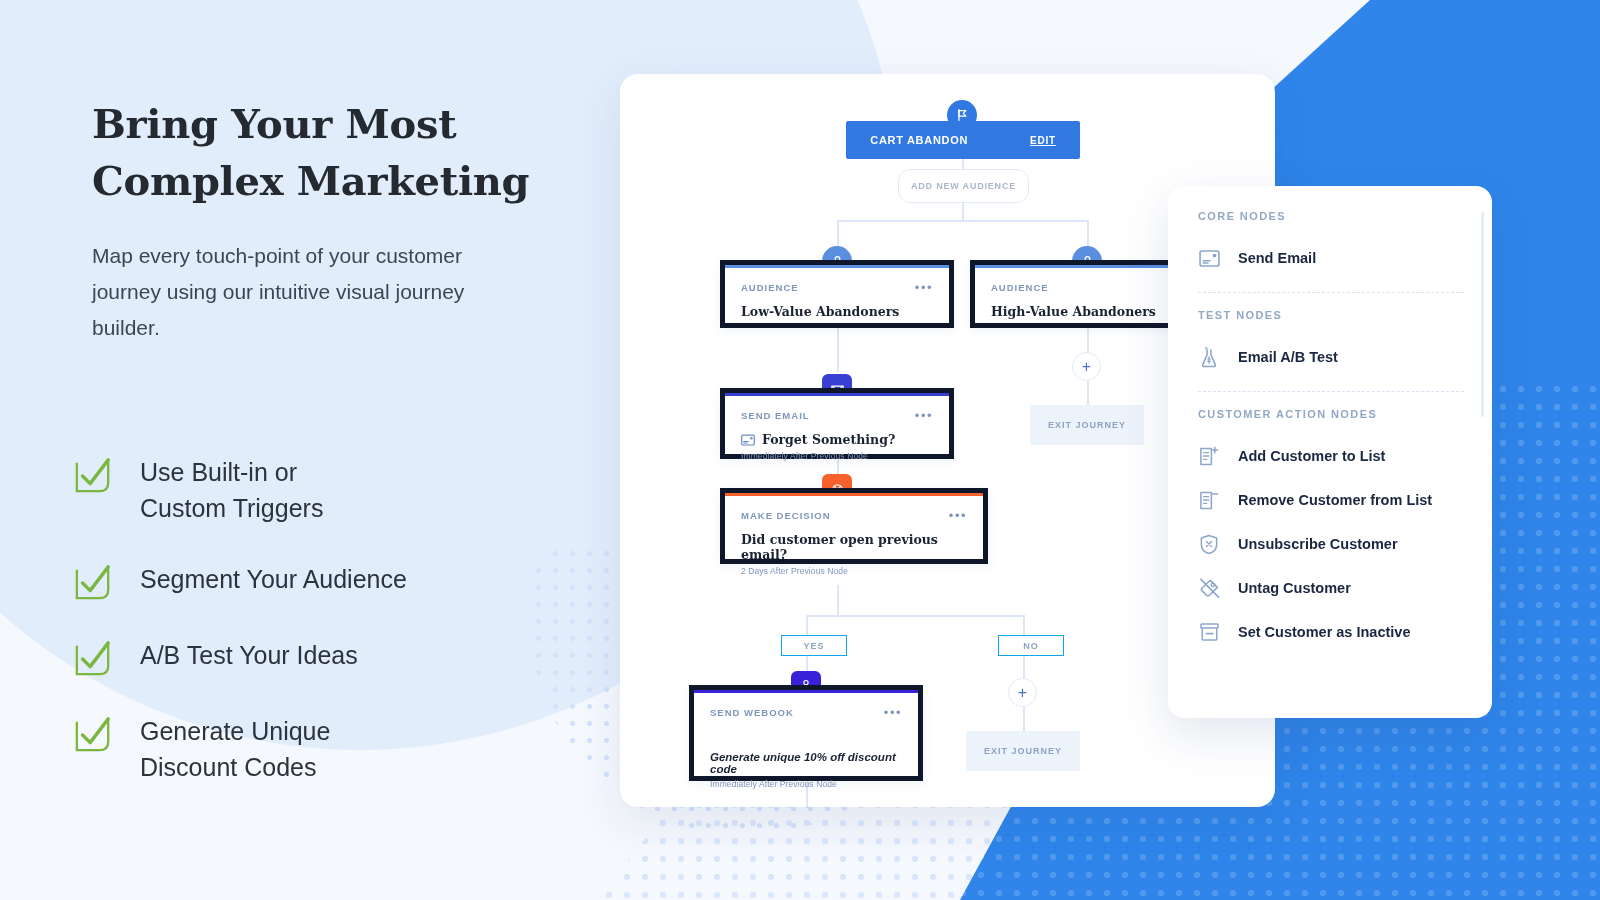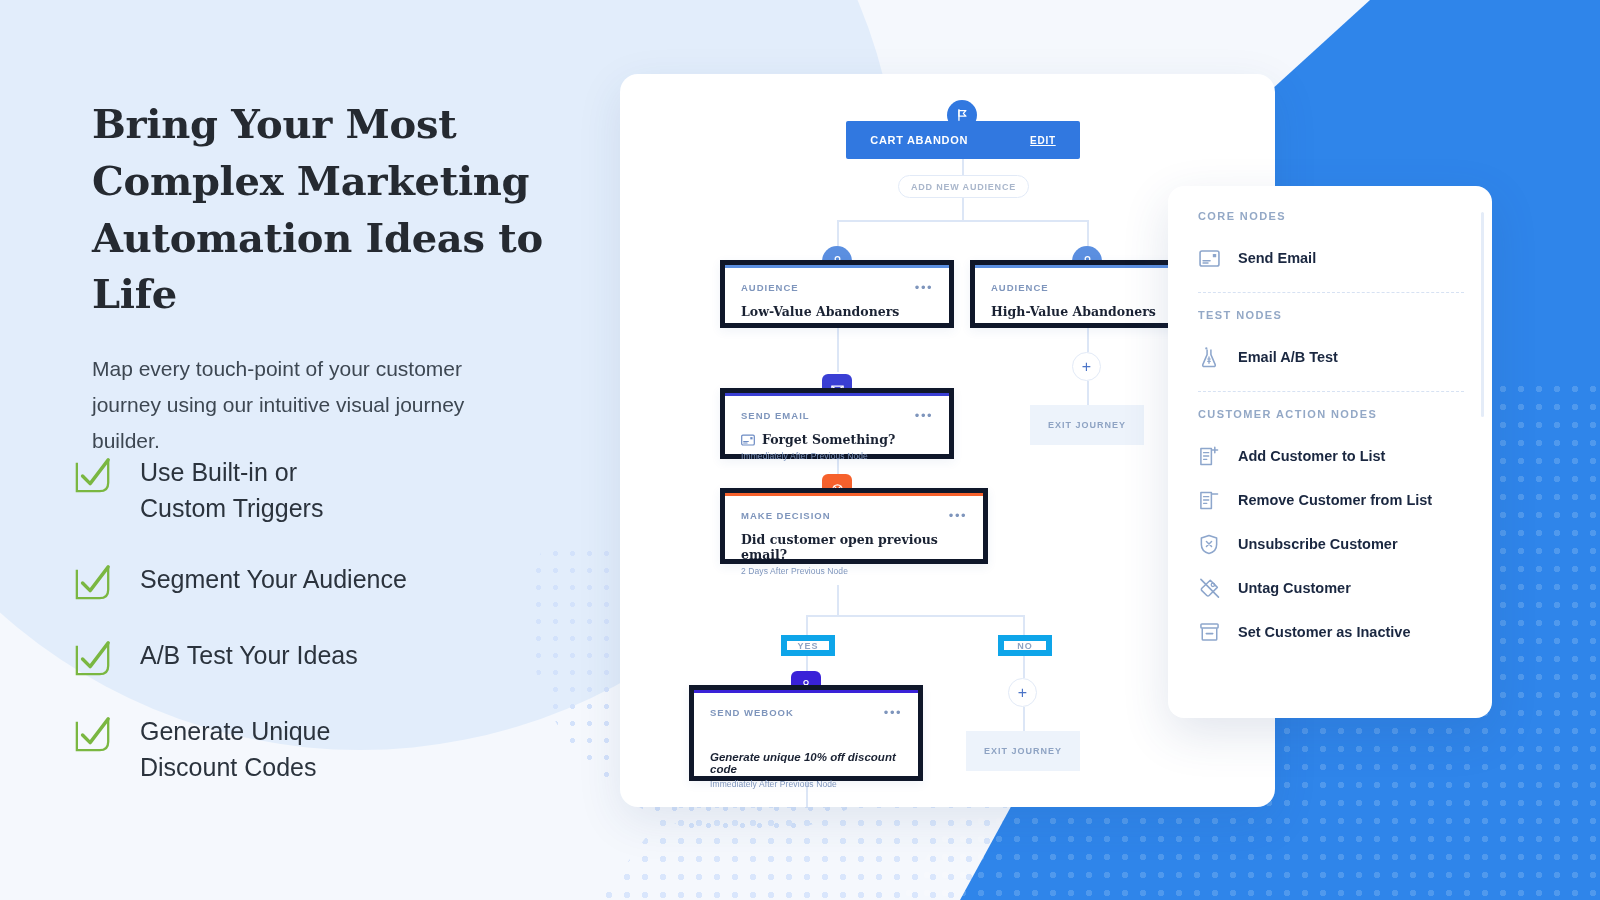--- a/index.html
+++ b/index.html
@@ -99,22 +99,22 @@
     position: absolute; width: 30px; height: 30px; border-radius: 50%;
     display: flex; align-items: center; justify-content: center;
   }
   .badge.flag { left: 327px; top: 26px; background: #3178e0; }
   .badge.person { background: #5b8fe0; }
   .badge.email { background: #3a3fd4; border-radius: 6px 6px 50% 50%; }
   .badge.decision { background: #f6612c; border-radius: 6px 6px 50% 50%; }
   .badge.webhook { background: #3a22d8; border-radius: 6px 6px 50% 50%; }
 
   .pill {
-    position: absolute; left: 278px; top: 101px;
-    width: 131px; height: 23px;
+    position: absolute; left: 278px; top: 95px;
+    width: 131px; height: 34px;
     border: 1px solid #e2eaf7; border-radius: 12px;
     background: #fff;
     display: flex; align-items: center; justify-content: center;
     color: #a9b6cb; font-size: 9px; font-weight: bold; letter-spacing: 0.8px;
   }
 
   
   .node {
     position: absolute; background: #fff;
     border: 5px solid #0f172a;
@@ -127,22 +127,22 @@
   .dots { color: #7e95bc; font-size: 13px; letter-spacing: 1.5px; line-height: 1; }
   .node-title {
     margin-top: 10px; font-family: "DejaVu Serif", serif; font-weight: bold;
     font-size: 12.5px; color: #1a2233;
     display: flex; align-items: center; gap: 7px;
   }
   .node-title.ital { font-family: "Liberation Sans", sans-serif; font-style: italic; font-size: 11.5px; margin-top: 32px; }
   .node-sub { margin-top: 4px; font-size: 8.5px; font-weight: normal; color: #7e95bc; letter-spacing: 0.1px; }
 
   .branch-label {
-    position: absolute; width: 54px; height: 21px;
-    border: 6px solid #0ea5e9; background: #fff;
+    position: absolute; width: 66px; height: 21px;
+    border: 1px solid #0ea5e9; background: #fff;
     display: flex; align-items: center; justify-content: center;
     color: #8ea3c3; font-size: 9px; font-weight: bold; letter-spacing: 1px;
   }
   .plus-btn {
     position: absolute; width: 29px; height: 29px; border-radius: 50%;
     border: 1px solid #e2eaf7; background: #fff;
     display: flex; align-items: center; justify-content: center;
     color: #4b74c7; font-size: 16px; line-height: 1;
   }
   .exit-box {
@@ -188,21 +188,20 @@
   <div class="bg-dots-right2"></div>
   <div class="bg-blue-tr"></div>
   <div class="bg-blue-br">
   </div>
   <div class="bg-dots-right"></div>
 
   <div class="copy">
     <div class="headline">
       <div>Bring Your Most</div>
       <div>Complex Marketing</div>
-      <div>Automation Ideas to Life</div>
     </div>
     <div class="subcopy">Map every touch-point of your customer journey using our intuitive visual journey builder.</div>
   </div>
 
   <div class="checklist">
     <div class="check-item">
       <span class="check-box">
         <svg viewBox="0 0 40 40" width="38" height="38">
           <path d="M3 6 L3 36 L27 36 C33 36 36 33 36 27 L36 4" fill="none" stroke="#7ab741" stroke-width="2.4"></path>
           <path d="M9 20 L17 28 L36 3" fill="none" stroke="#7ab741" stroke-width="3.6" stroke-linecap="round" stroke-linejoin="round"></path>

